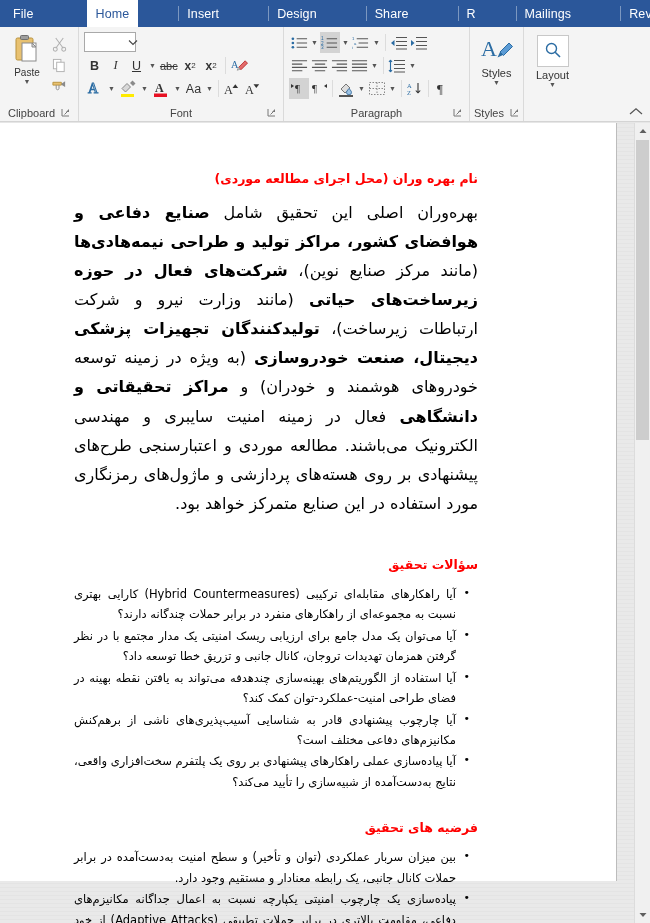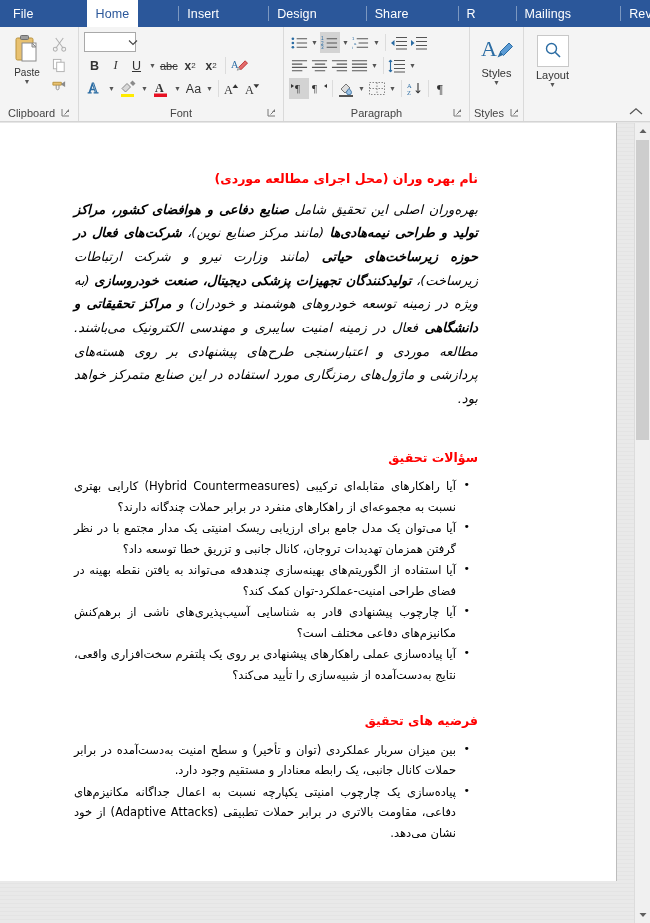--- a/index.html
+++ b/index.html
@@ -207,26 +207,25 @@
   }
   .h-red {
     color: #ff0000;
     font-weight: bold;
     font-size: 12.5px;
     text-align: right;
     margin: 0 0 9px 0;
     line-height: 1.5;
   }
   .para {
-    font-size: 13px;
+    font-size: 16px;
     line-height: 1.82;
     margin: 0;
     text-align: justify;
     text-align-last: right;
-    font-style: italic;
   }
   .para b { font-weight: bold; }
   .spacer-lg { height: 38px; }
   .spacer-md { height: 26px; }
   ul.blist {
     margin: 0; padding: 0 22px 0 0;
     list-style: none;
   }
   ul.blist li {
     font-size: 11.5px;

